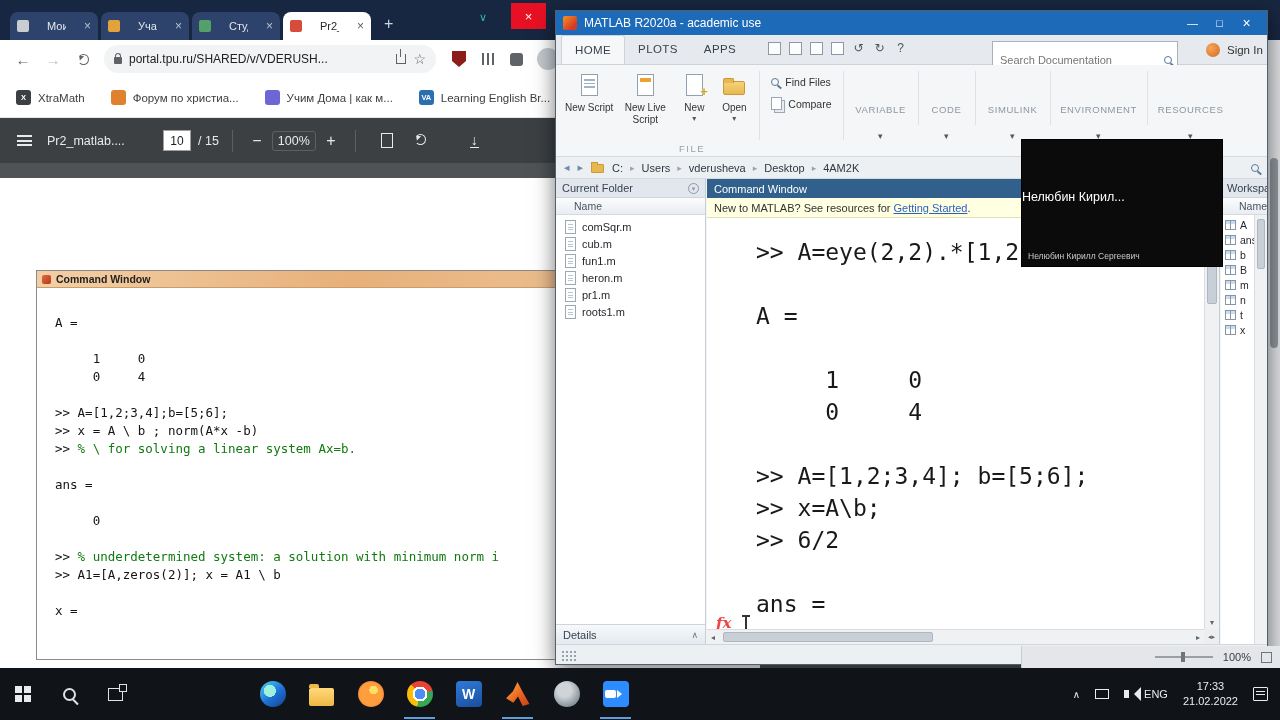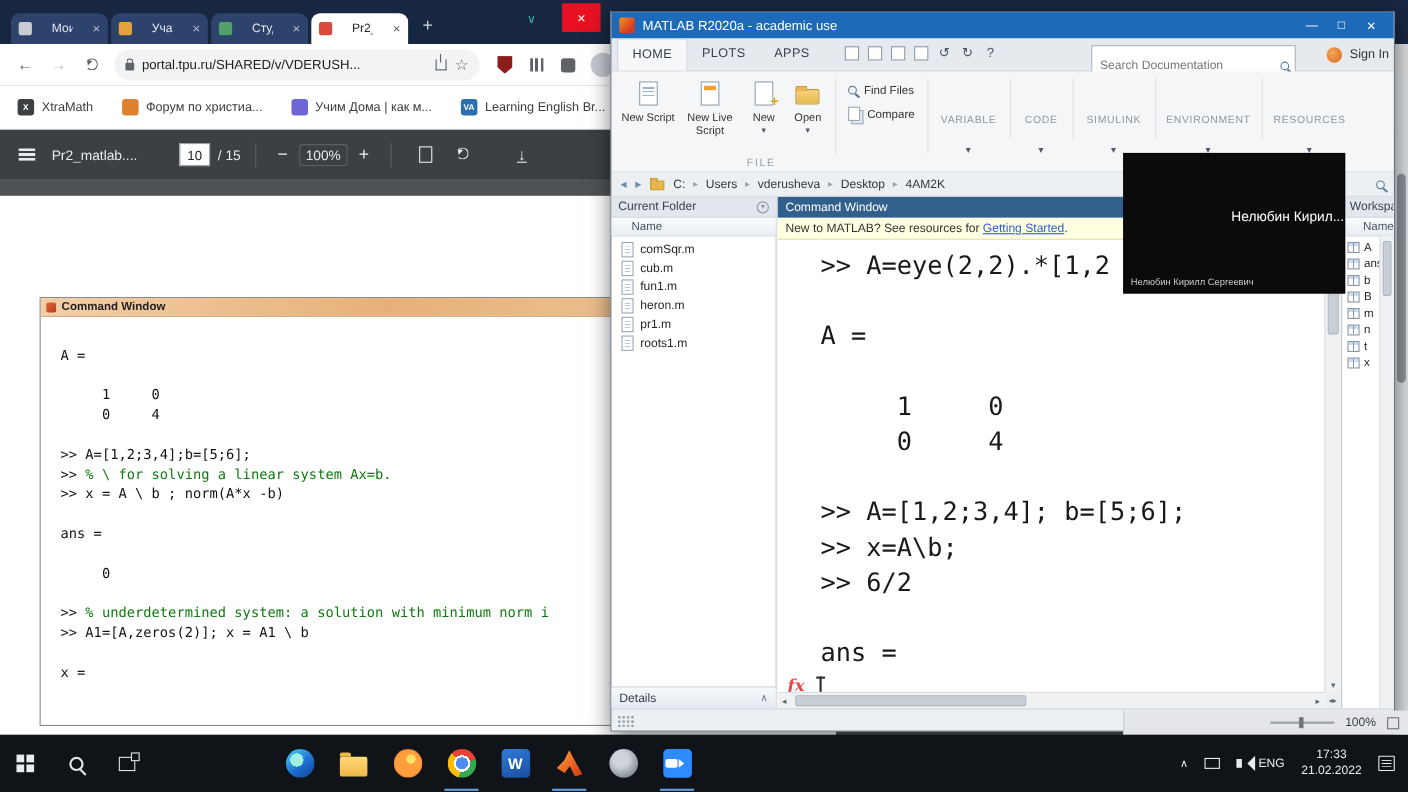--- a/index.html
+++ b/index.html
@@ -144,21 +144,21 @@
         color:#39424d;display:flex;align-items:center;padding:0 7px;flex:none;}
   .chev{margin-left:auto;color:#6a7580;font-size:9px;}
   .cw{position:absolute;left:151px;right:47px;top:0;height:100%;background:#fff;display:flex;flex-direction:column;
       border-right:1px solid #c6cdd5;}
   .cwhdr{height:19px;background:#31608d;color:#fff;font-size:11px;display:flex;align-items:center;padding:0 7px;flex:none;}
   .cwhdr .pcirc{border-color:#cdd9e5;color:#cdd9e5;}
   .banner{height:20px;background:#ffffe1;border-bottom:1px solid #e3dfb4;font-size:11px;color:#333;
           display:flex;align-items:center;padding:0 7px;flex:none;white-space:nowrap;overflow:hidden;}
   .blink{color:#2c5fc4;text-decoration:underline;margin-left:3px;}
   .cwbody{flex:1;position:relative;overflow:hidden;}
-  #cwpre{margin:2px;padding:6px 0 0 37px;font-family:"DejaVu Sans Mono","Liberation Mono",monospace;
+  #cwpre{margin:12px;padding:6px 0 0 37px;font-family:"DejaVu Sans Mono","Liberation Mono",monospace;
          font-size:23px;line-height:32px;color:#191919;}
   .fx{position:absolute;left:9px;bottom:12px;font-family:"DejaVu Serif","Liberation Serif",serif;
       font-style:italic;font-weight:bold;font-size:15px;color:#ef4444;}
   .ibeam{position:absolute;left:38px;bottom:12px;width:2px;height:17px;background:#333;}
   .ibeam::before,.ibeam::after{content:"";position:absolute;left:-3px;width:8px;height:2px;background:#333;}
   .ibeam::before{top:0;}.ibeam::after{bottom:0;}
   .vsb{position:absolute;top:0;right:0;bottom:15px;width:15px;background:#f0f1f3;border-left:1px solid #dadde1;}
   .sa{position:absolute;font-size:8px;color:#5a6570;left:0;right:0;text-align:center;}
   .sa.up{top:2px;}.sa.dn{bottom:2px;}
   .vthumb{position:absolute;left:2px;right:2px;top:14px;height:72px;background:#c9cfd7;border:1px solid #aeb6c0;border-radius:2px;}
@@ -181,21 +181,21 @@
 
   
   .bgapp{position:absolute;left:1021px;top:646px;width:259px;height:22px;background:#e4e6e9;border-left:1px solid #c9ccd0;
          z-index:30;display:flex;align-items:center;justify-content:flex-end;gap:10px;padding:0 8px;font-size:11px;color:#3c4043;}
   .slider{width:58px;height:2px;background:#9aa0a6;position:relative;}
   .slider::after{content:"";position:absolute;left:26px;top:-4px;width:4px;height:10px;background:#70757a;}
   .zoomfit{width:11px;height:11px;border:1.5px solid #70757a;}
 
   
   .vid{position:absolute;left:1022px;top:140px;width:200px;height:126px;background:#0b0b0b;z-index:35;box-shadow:0 0 0 1px #000;}
-  .vid-name{position:absolute;left:0;right:0;top:50px;text-align:right;font-size:12.5px;color:#fff;}
+  .vid-name{position:absolute;left:0;right:0;top:50px;text-align:left;font-size:12.5px;color:#fff;}
   .vid-full{position:absolute;left:6px;bottom:5px;font-size:8.5px;color:#c9c9c9;}
 
   
   .peek-x{position:absolute;left:511px;top:3px;width:35px;height:26px;background:#e81123;color:#fff;
           display:flex;align-items:center;justify-content:center;font-size:13px;z-index:5;}
   .peek-ch{position:absolute;left:479px;top:11px;color:#35b5ac;font-size:11px;z-index:5;}
 
   
   .tb{position:absolute;left:0;top:668px;width:1280px;height:52px;background:#101418;z-index:40;
       display:flex;align-items:center;color:#e8ecef;}
@@ -328,22 +328,22 @@
           <span>Command Window</span>
         </div>
         <div class="shot-body" id="shot-body">
             <div class="sline"></div>
             <div class="sline">A =</div>
             <div class="sline"></div>
             <div class="sline">     1     0</div>
             <div class="sline">     0     4</div>
             <div class="sline"></div>
             <div class="sline">&gt;&gt; A=[1,2;3,4];b=[5;6];</div>
+            <div class="sline">&gt;&gt; x = A \ b ; norm(A*x -b)</div>
             <div class="sline"><span>&gt;&gt; </span><span class="cm">% \ for solving a linear system Ax=b.</span></div>
-            <div class="sline">&gt;&gt; x = A \ b ; norm(A*x -b)</div>
             <div class="sline"></div>
             <div class="sline">ans =</div>
             <div class="sline"></div>
             <div class="sline">     0</div>
             <div class="sline"></div>
             <div class="sline"><span>&gt;&gt; </span><span class="cm">% underdetermined system: a solution with minimum norm i</span></div>
             <div class="sline">&gt;&gt; A1=[A,zeros(2)]; x = A1 \ b</div>
             <div class="sline"></div>
             <div class="sline">x =</div>
           </div>

